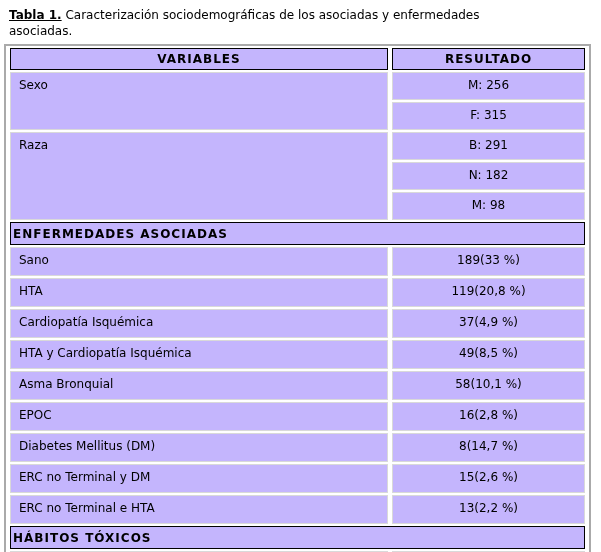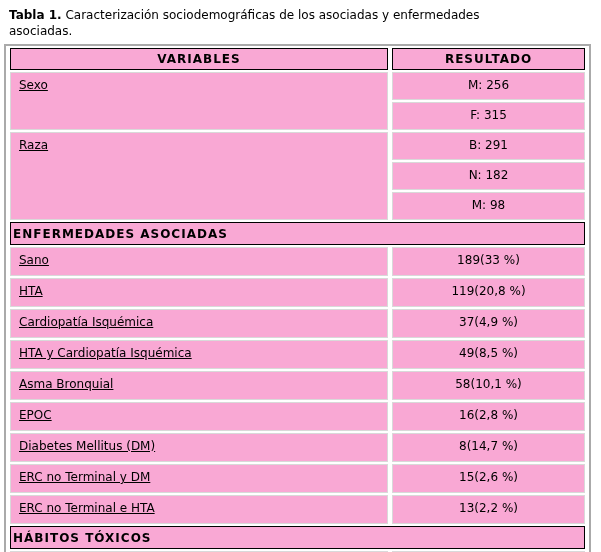--- a/index.html
+++ b/index.html
@@ -12,36 +12,36 @@
     height: 552px;
     font-family: "DejaVu Sans", "Liberation Sans", sans-serif;
     color: #000000;
     overflow: hidden;
   }
   .doc-title {
     margin: 7px 10px 5px 9px;
     font-size: 12px;
     line-height: 16px;
   }
-  .doc-title .bold { font-weight: bold; }
+  .doc-title .bold { font-weight: bold; text-decoration: underline; }
 
   table.main {
     margin-left: 4px;
     width: 587px;
     border: 2px solid #aaaaaa;
     border-collapse: separate;
     border-spacing: 4px 2px;
     table-layout: fixed;
     background: #ffffff;
     font-size: 12px;
   }
   col.c1 { width: 378px; }
 
   th, td {
-    background: #f9a8d4;
+    background: #c4b5fd;
     line-height: 14px;
     font-size: 12px;
     overflow: hidden;
   }
   .col-head {
     border: 1px solid #000000;
     font-weight: bold;
     text-align: center;
     padding: 3px 2px;
     letter-spacing: 1px;
@@ -51,21 +51,20 @@
     font-weight: bold;
     text-align: left;
     padding: 4px 2px 3px;
     letter-spacing: 1px;
   }
   .var {
     border: 1px solid #d9d9d9;
     padding: 5px 8px 8px;
     vertical-align: top;
     text-align: left;
-    text-decoration: underline;
   }
   .res {
     border: 1px solid #d9d9d9;
     padding: 5px 12px 7px;
     vertical-align: top;
     text-align: center;
   }
 </style>
 </head>
 <body>

